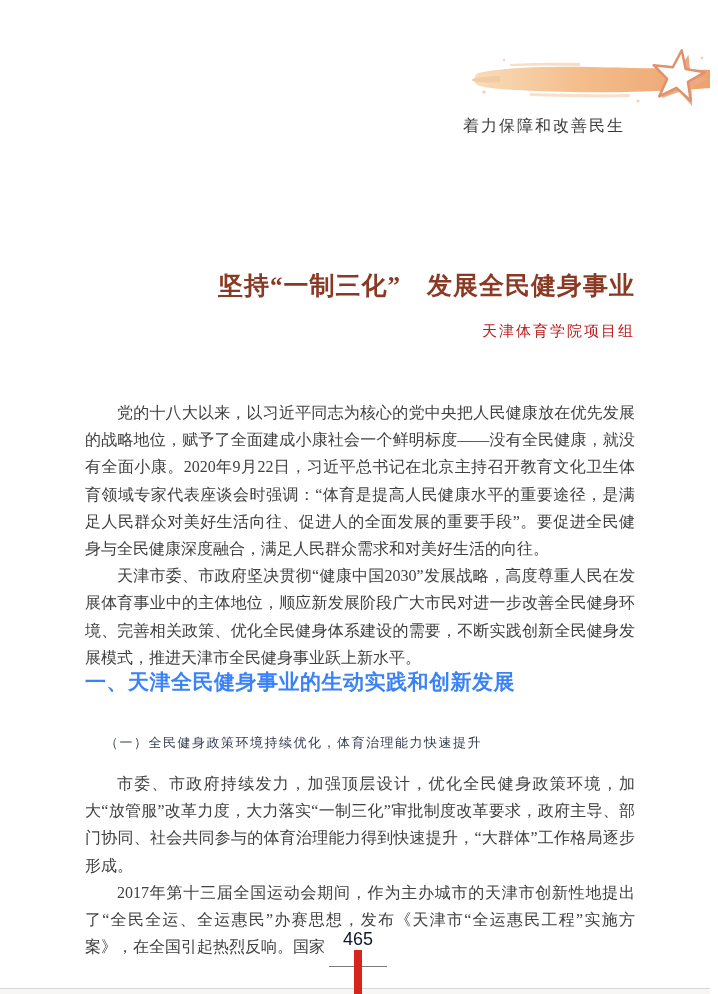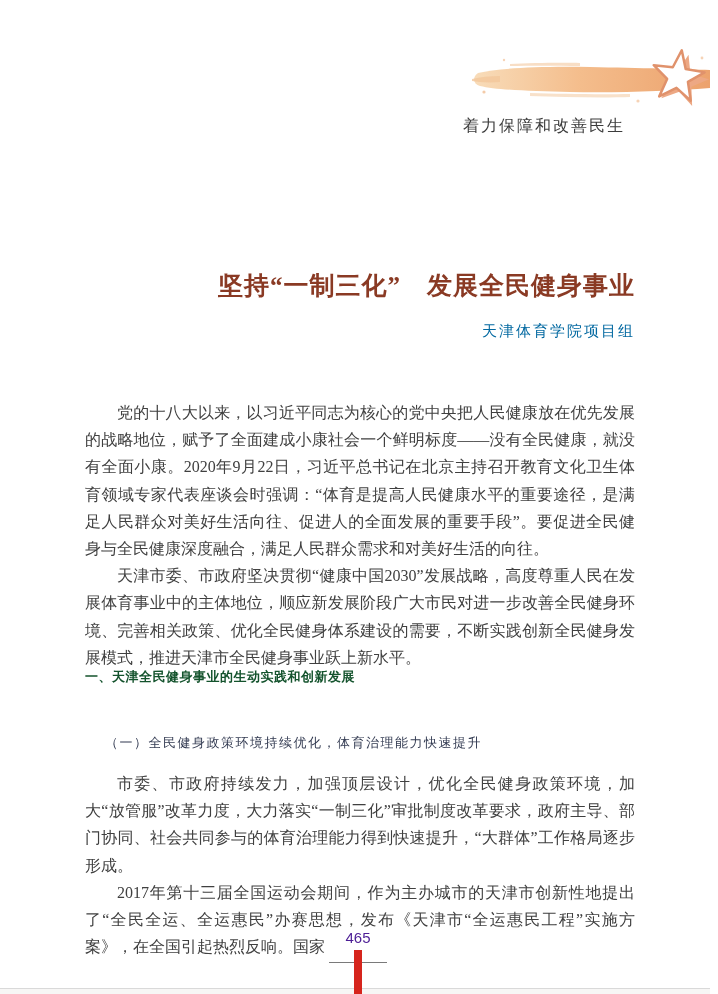--- a/index.html
+++ b/index.html
@@ -28,53 +28,53 @@
     position:absolute; top:252px; left:85px; width:550px;
     text-align:right;
     font-size:25px; font-weight:bold; letter-spacing:1px;
     color:#8a3a24;
     white-space:nowrap;
   }
   .article-author {
     position:absolute; top:322px; left:85px; width:550px;
     text-align:right;
     font-size:15px; letter-spacing:2px;
-    color:#0369a1;
+    color:#b91c1c;
   }
 
   
   .body-block {
     position:absolute; left:85px; width:550px;
     font-size:16px; line-height:27.2px;
     text-align:justify;
     color:#404040;
   }
   .body-block p { margin:0; text-indent:2em; }
   .block-1 { top:399px; }
   .block-2 { top:770px; }
 
   .section-heading {
     position:absolute; top:668px; left:85px; width:550px;
     font-family:"Liberation Sans", sans-serif;
-    font-size:13px; font-weight:bold; letter-spacing:0.5px;
-    color:#14532d;
+    font-size:21px; font-weight:bold; letter-spacing:0.5px;
+    color:#3b82f6;
   }
   .subsection-heading {
     position:absolute; top:734px; left:85px; width:550px;
     padding-left:20px; box-sizing:border-box;
     font-size:13px; letter-spacing:1.5px;
     color:#333b52;
   }
 
   
   .page-number {
     position:absolute; top:929px; left:329px; width:58px;
     text-align:center;
     font-family:"Liberation Sans", sans-serif;
-    font-size:15px; color:#4c1d95;
+    font-size:18px; color:#0f172a;
     border-bottom:1.5px solid #7a7a7a;
     padding-bottom:16px;
   }
   .footer-red-bar {
     position:absolute; top:950px; left:354px;
     width:8px; height:44px;
     background:#d6251d;
     z-index:2;
   }
   .page-bottom-edge {

